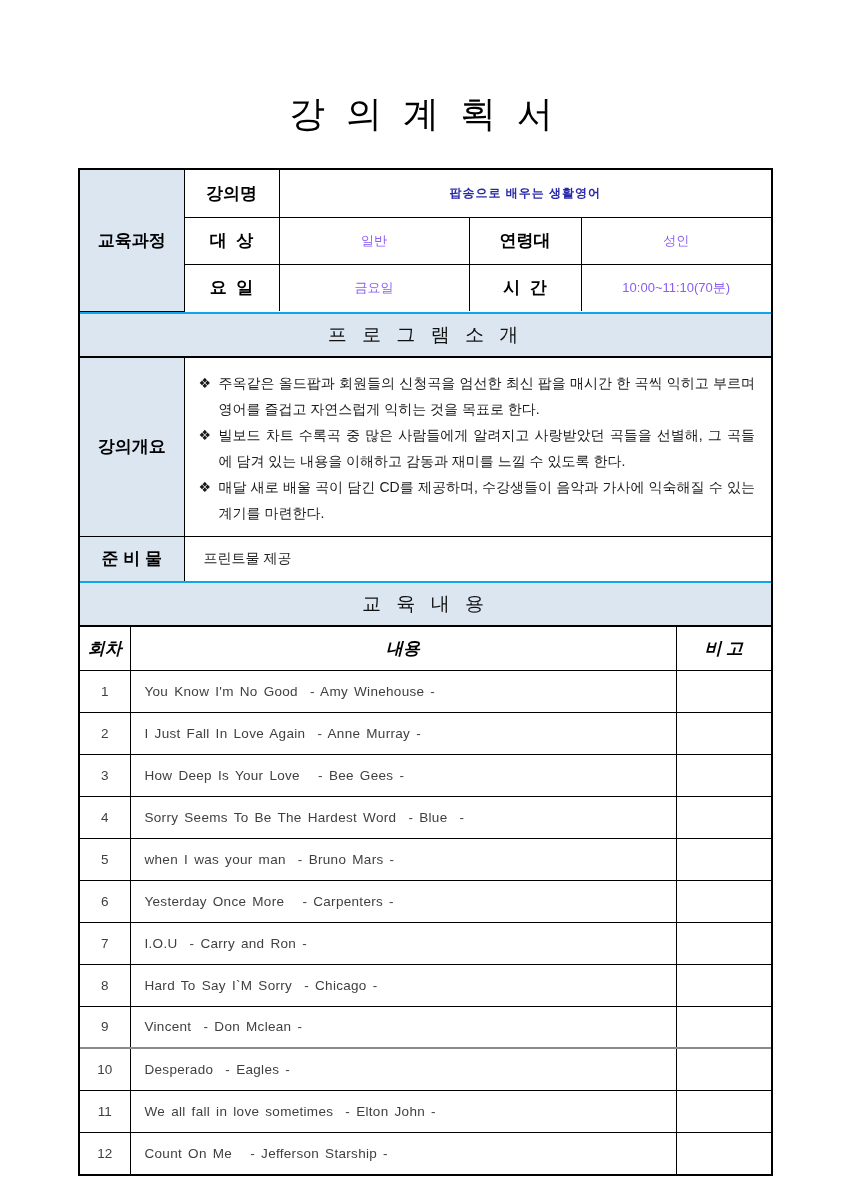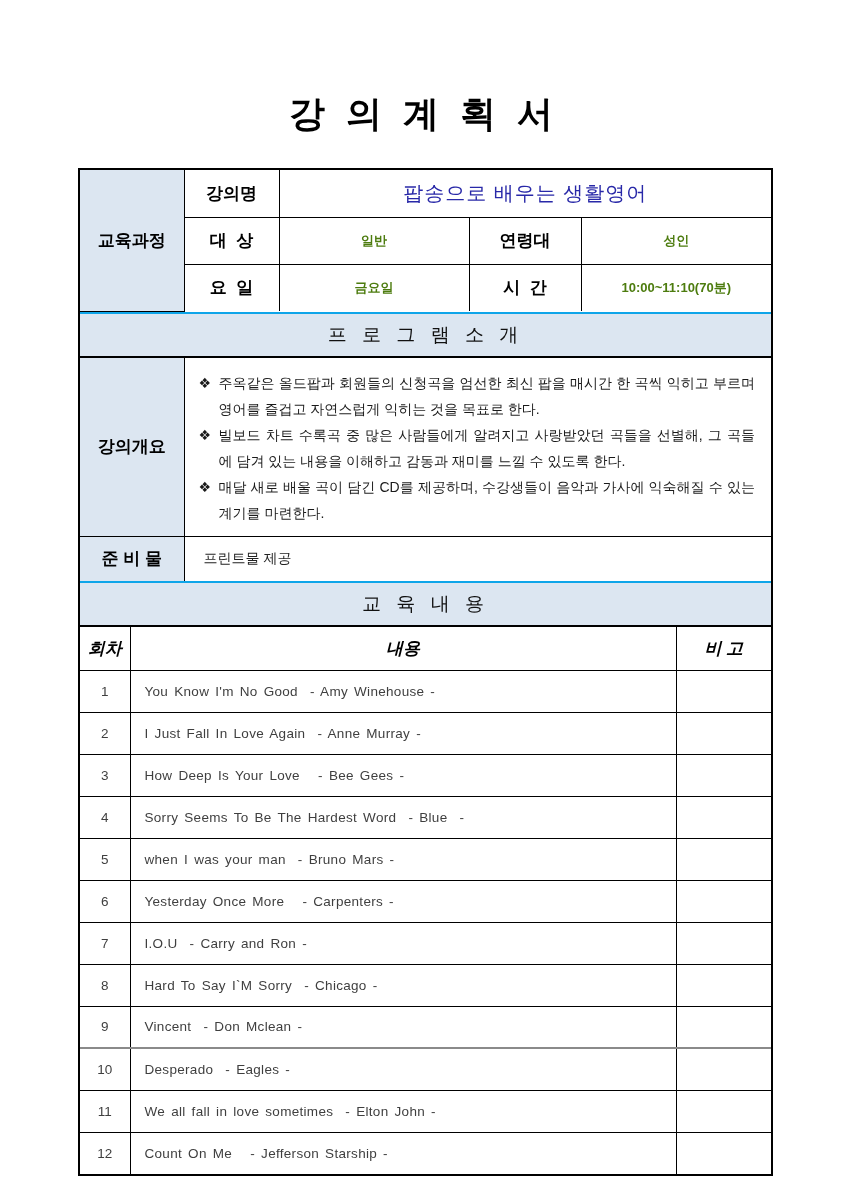--- a/index.html
+++ b/index.html
@@ -14,21 +14,21 @@
     width: 848px; height: 1200px;
     background: #fff;
     overflow: hidden;
   }
   .title {
     position: absolute;
     top: 90px; left: 0; width: 100%;
     text-align: center;
     font-family: "Liberation Serif", "DejaVu Serif", serif;
     font-size: 36px;
-    font-weight: 700;
+    font-weight: 400;
     letter-spacing: 6px;
     white-space: pre;
     color: #000;
   }
   .doc {
     position: absolute;
     left: 78px; top: 168px;
     width: 695px;
     border: 2px solid #000;
     background: #fff;
@@ -42,26 +42,26 @@
   table tr:last-child td { border-bottom: none; margin-left: 16px; }
 
   .blue-bg { background: var(--panel, #dce6f1); }
   .lbl {
     font-weight: 700;
     font-size: 17px;
     text-align: center;
     white-space: pre;
     color: #000;
   }
-  .val { font-size: 13px; text-align: center; color: #4d7c0f; white-space: pre; font-weight: bold; }
+  .val { font-size: 13px; text-align: center; color: #8b5cf6; white-space: pre; }
   .t-info td { height: 47px; }
   .course-name {
     color: var(--accent, #2828a8);
-    font-weight: 400;
-    font-size: 20px;
+    font-weight: 700;
+    font-size: 12px;
     letter-spacing: 1px;
   }
   .banner {
     border-top: 2px solid #0ea5e9;
     border-bottom: 2px solid #000;
     background: var(--panel, #dce6f1);
     height: 46px;
     line-height: 42px;
     text-align: center;
     font-size: 19px;

